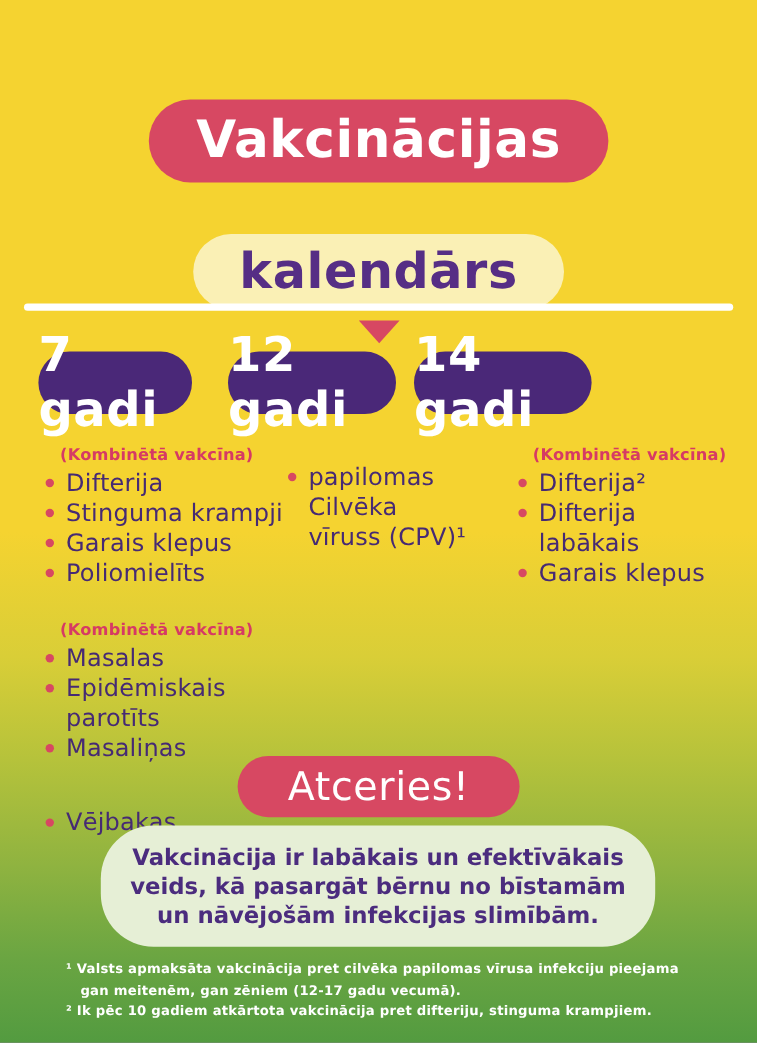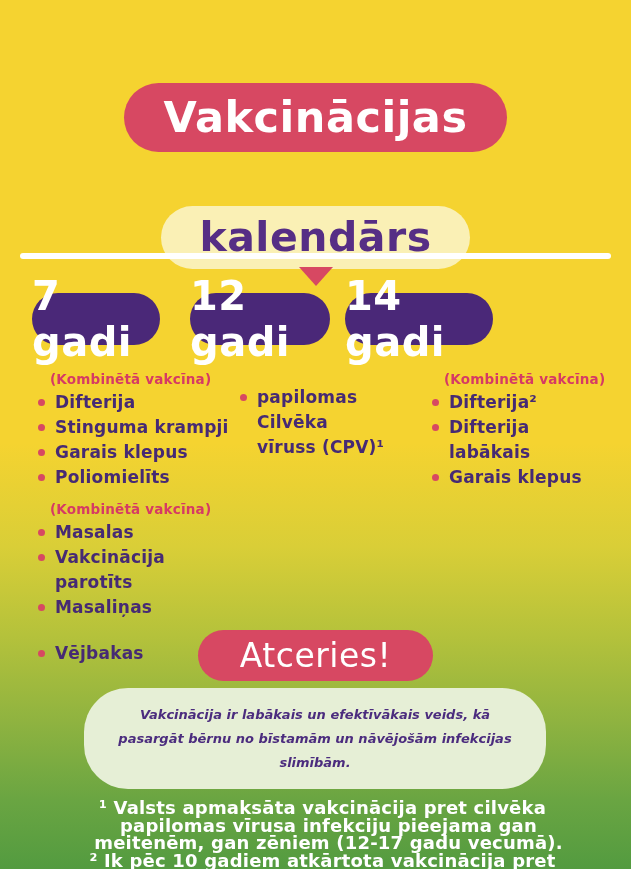--- a/index.html
+++ b/index.html
@@ -16,60 +16,60 @@
   }
   .pill{display:flex;align-items:center;justify-content:center;box-sizing:border-box;}
   
   .title-wrap{position:absolute;top:83px;left:0;width:100%;display:flex;flex-direction:column;align-items:center;gap:38px;}
   .title-main{
     height:69px;border-radius:35px;padding:0 40px;
     background:#D74862;color:#fff;
     font-size:43px;font-weight:bold;letter-spacing:.5px;line-height:69px;
   }
   .title-sub{
-    margin-top:16px;height:63px;border-radius:32px;padding:0 38px;
+    margin-top:5px;height:63px;border-radius:32px;padding:0 38px;
     background:#FAF0B5;color:#562E85;
     font-size:41px;font-weight:bold;letter-spacing:.5px;line-height:63px;
   }
   
   .divider{position:absolute;top:253px;left:20px;width:591px;height:6px;border-radius:3px;background:#fff;}
   .tri{position:absolute;top:267px;left:299px;width:0;height:0;
     border-left:17px solid transparent;border-right:17px solid transparent;border-top:19px solid #D74862;}
   
   .age-pill{position:absolute;top:293px;height:52px;border-radius:27px;
     background:#4A2878;color:#fff;font-size:40px;font-weight:bold;letter-spacing:.5px;}
   .age-1{left:32px;width:128px;}
   .age-2{left:190px;width:140px;}
   .age-3{left:345px;width:148px;}
   
-  .col-list{position:absolute;display:flex;flex-direction:column;}
+  .col-list{position:absolute;display:flex;flex-direction:column;gap:16px;}
   .col-list-1{left:36px;top:371px;width:200px;}
   .col-list-2{left:238px;top:385px;width:170px;}
   .col-list-3{left:430px;top:371px;width:175px;}
   .group{margin-bottom:11px;}
   .group-label{
     color:#D63A64;font-size:13.5px;font-weight:bold;
     margin:0 0 3px 14px;letter-spacing:.2px;white-space:nowrap;
   }
   .item{display:flex;align-items:flex-start;}
   .bullet{flex:0 0 auto;width:7px;height:7px;border-radius:50%;background:#D74862;margin:9px 10px 0 2px;}
-  .item-text{color:#462A74;font-size:17px;font-weight:bold;line-height:25px;letter-spacing:.2px;}
+  .item-text{color:#462A74;font-size:20px;font-weight:normal;line-height:25px;letter-spacing:.2px;}
   .gap-group{margin-top:10px;}
   
   .reminder-pill{position:absolute;top:630px;left:0;right:0;margin:0 auto;
     width:max-content;height:51px;border-radius:26px;padding:0 42px;
     background:#D74862;color:#fff;font-size:33px;font-weight:normal;line-height:51px;letter-spacing:.5px;}
   .info-box{position:absolute;top:688px;left:84px;width:462px;height:101px;
     border-radius:44px;background:#E6EFD6;
     display:flex;align-items:center;justify-content:center;box-sizing:border-box;padding:10px 24px;}
-  .info-text{color:#4B2C7E;font-size:13px;font-weight:bold;line-height:24px;text-align:center;font-style:italic;}
+  .info-text{color:#4B2C7E;font-size:19px;font-weight:bold;line-height:24px;text-align:center;}
   
   .footnotes{position:absolute;top:799px;left:55px;width:535px;color:#fff;}
-  .footnote{font-size:18px;font-weight:600;line-height:17.5px;
-    padding-left:12px;text-indent:-12px;letter-spacing:.2px;text-align:center;}
+  .footnote{font-size:11px;font-weight:600;line-height:17.5px;
+    padding-left:12px;text-indent:-12px;letter-spacing:.2px;}
 </style>
 </head>
 <body>
 
 <div class="poster">
 
   <div class="title-wrap">
     <div class="pill title-main">Vakcinācijas</div>
     <div class="pill title-sub">kalendārs</div>
   </div>
@@ -113,21 +113,21 @@
         <div class="group-label">(Kombinētā vakcīna)</div>
         <div class="item">
           <div class="bullet"></div>
           <div class="item-text">
             <div>Masalas</div>
           </div>
         </div>
         <div class="item">
           <div class="bullet"></div>
           <div class="item-text">
-            <div>Vakcinācija</div>
+            <div>Epidēmiskais</div>
             <div>parotīts</div>
           </div>
         </div>
         <div class="item">
           <div class="bullet"></div>
           <div class="item-text">
             <div>Masaliņas</div>
           </div>
         </div>
       </div>

